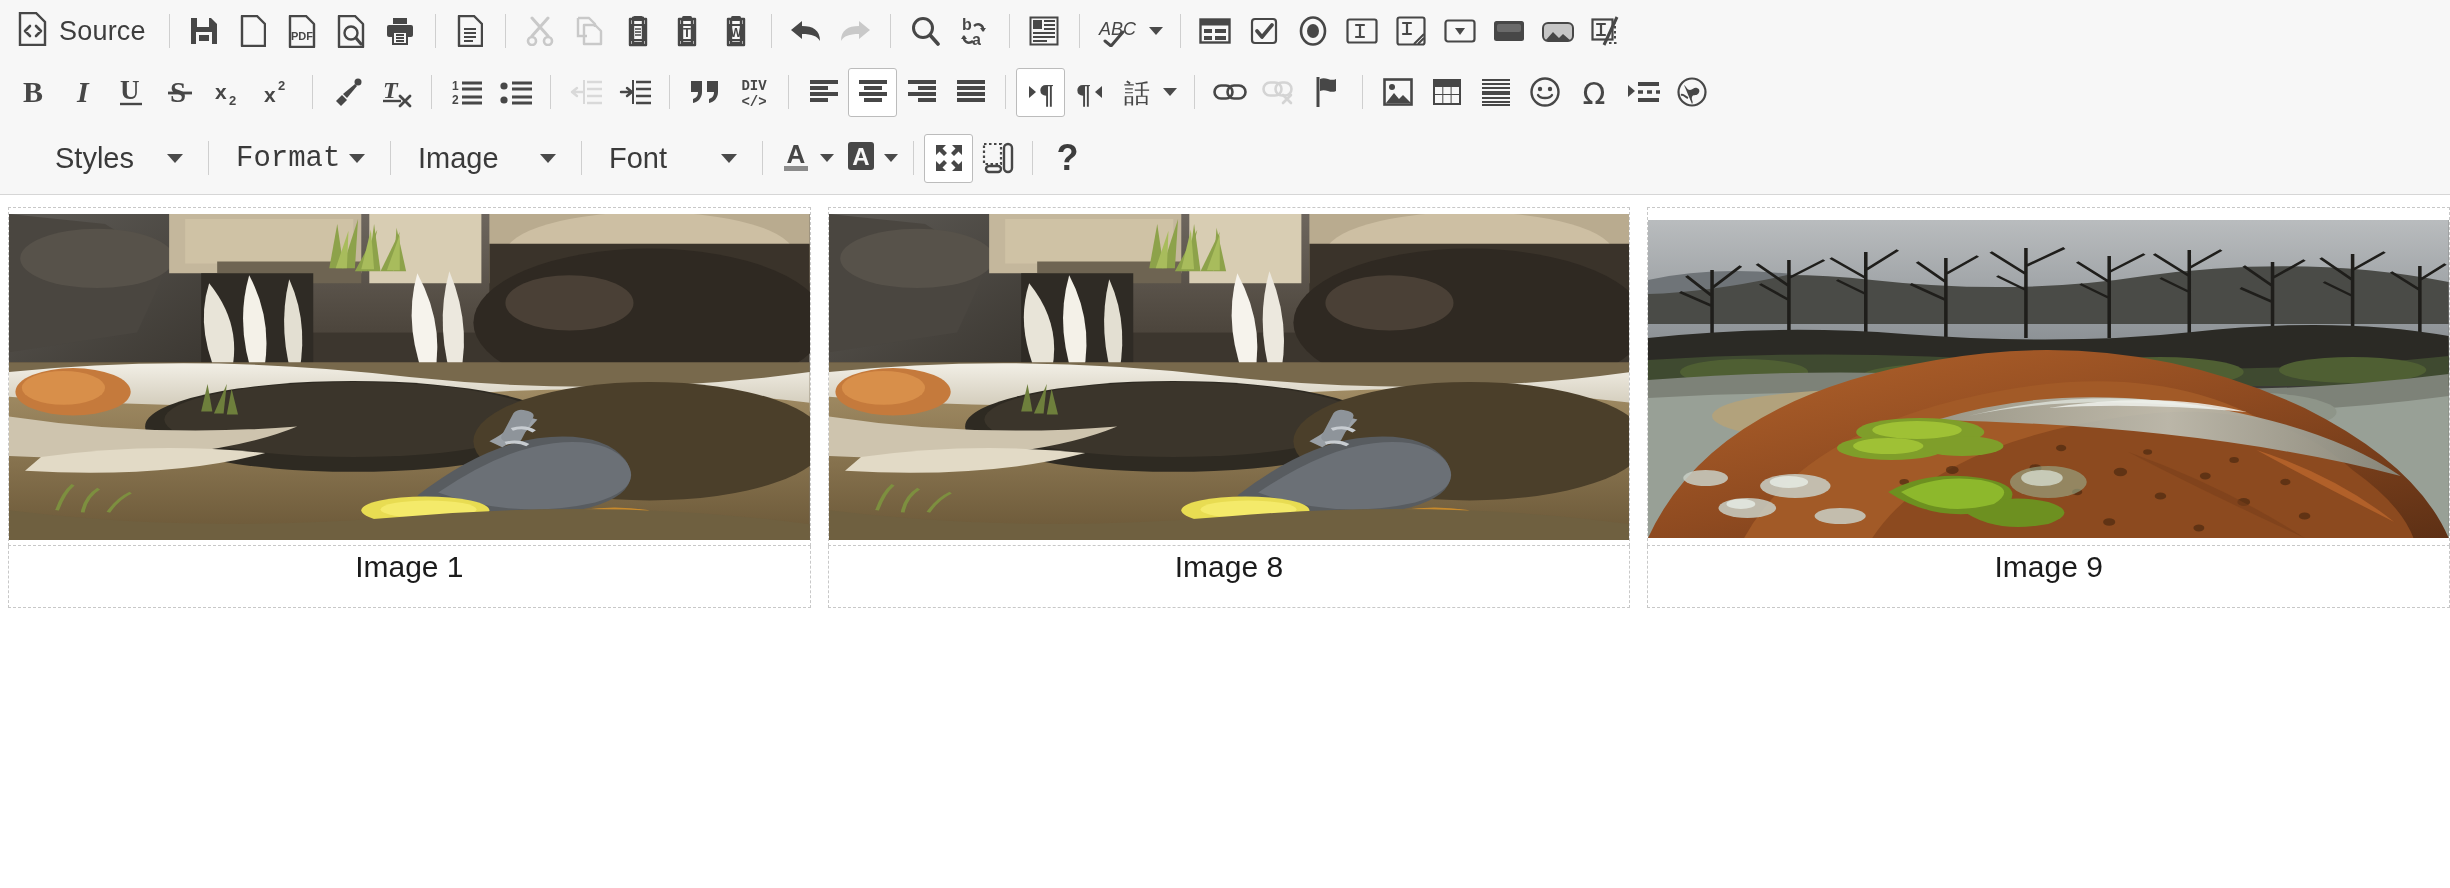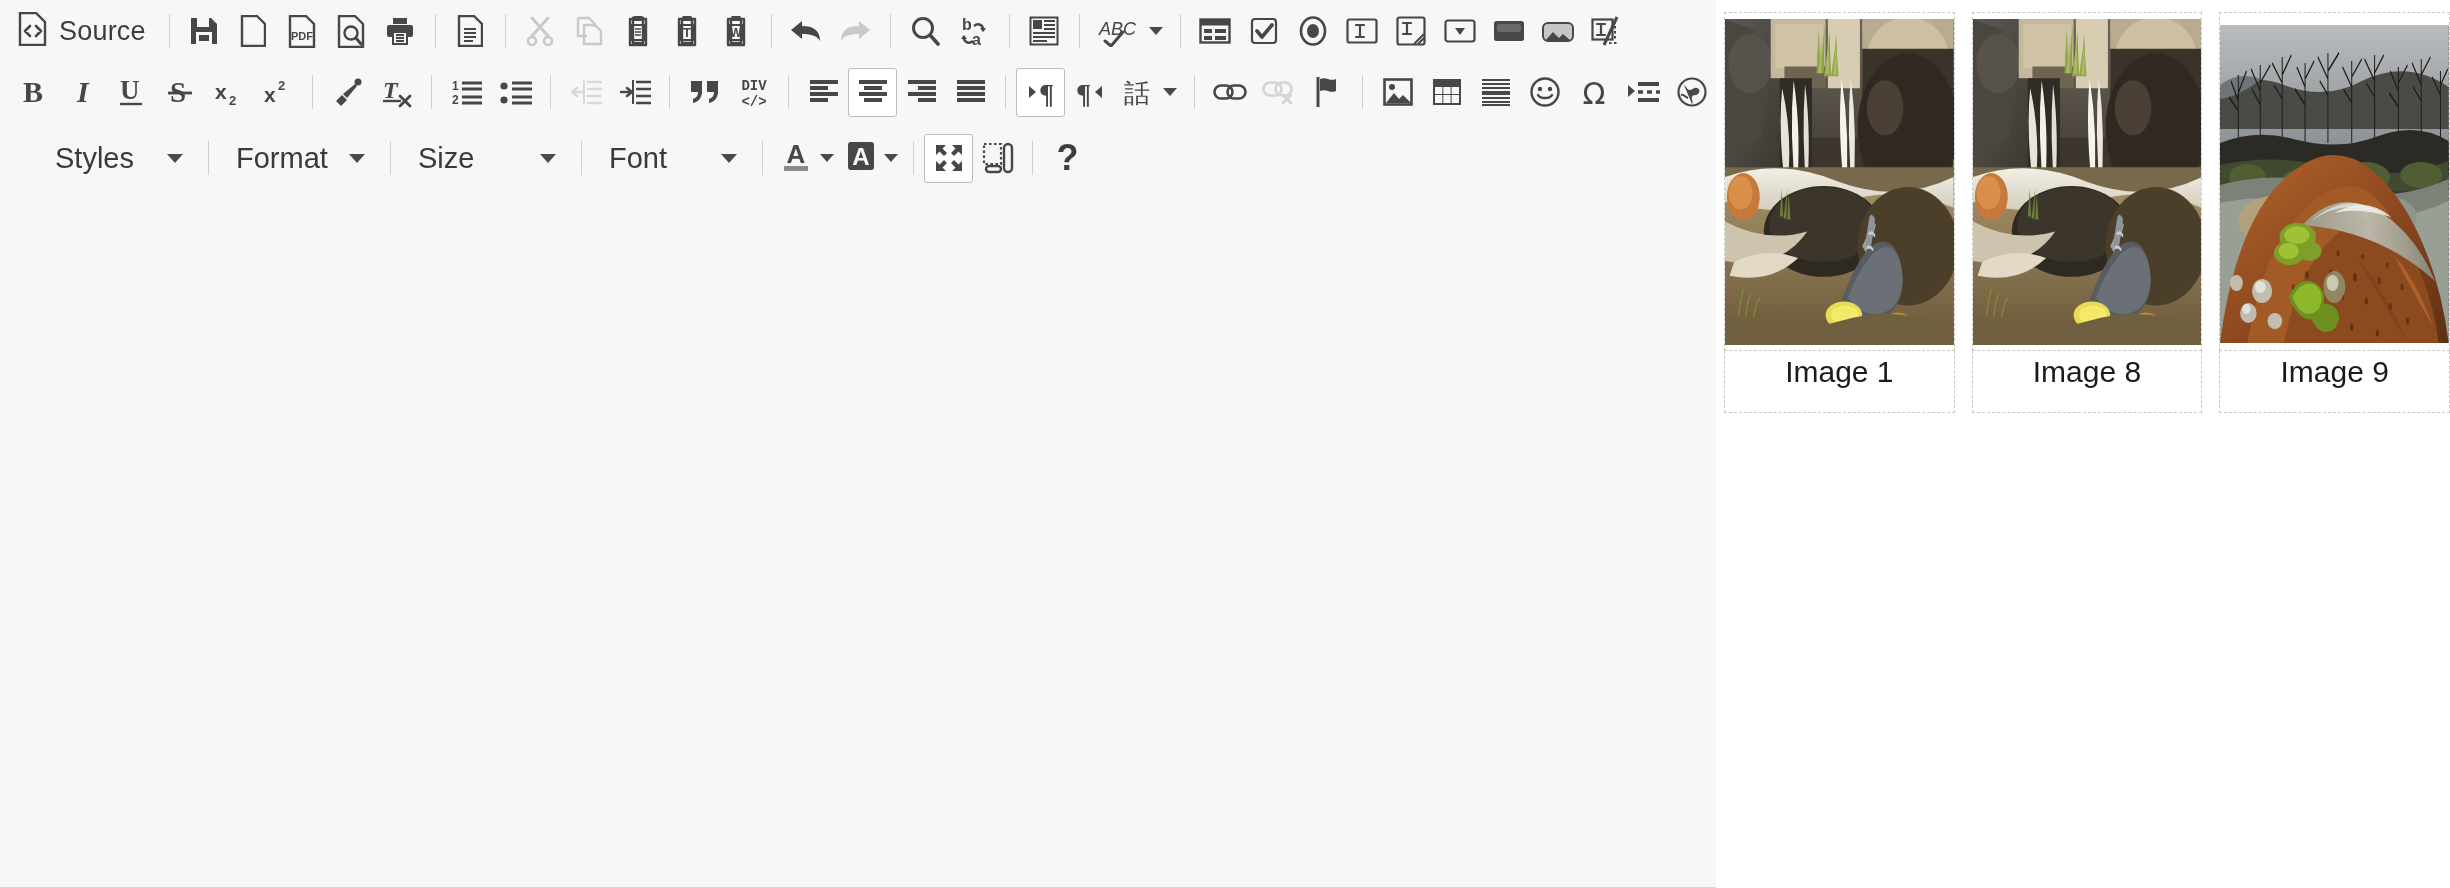--- a/index.html
+++ b/index.html
@@ -3,21 +3,21 @@
 <meta charset="utf-8">
 <style>
   * { box-sizing: border-box; }
   html, body {
     margin: 0; padding: 0;
     width: 2450px; height: 888px;
     overflow: hidden;
     background: #ffffff;
     font-family: "Liberation Sans", sans-serif;
   }
-  #app { width: 2450px; height: 888px; position: relative; display: flex; }
+  #app { width: 2450px; height: 748px; position: relative; display: flex; flex-direction: column; }
 
   
   .toolbar {
     background: #f7f7f7;
     border-bottom: 1px solid #d6d6d6;
     padding: 0;
     flex: 0 0 auto;
   }
   .tb-row {
     display: flex;
@@ -81,21 +81,21 @@
   .combo {
     display: inline-flex; align-items: center; justify-content: space-between;
     height: 52px;
     cursor: pointer;
     border: 1px solid transparent;
     border-radius: 3px;
     padding: 0 14px 0 16px;
   }
   .combo .lbl { font-size: 29px; color: #3a3a3a; }
   .combo.w-styles { width: 160px; }
-  .combo.w-format { width: 161px; }
+  .combo.w-format { width: 161px; font-family: Liberation Mono, monospace; }
   .combo.w-font   { width: 170px; }
   .combo.w-size   { width: 160px; }
 
   .color-btn {
     display: inline-flex; align-items: center;
     height: 49px; cursor: pointer;
     border: 1px solid transparent; border-radius: 3px;
     padding: 0 4px 0 6px;
   }
 
@@ -599,21 +599,21 @@
       </div>
       <div class="sep"></div>
 
       <div class="combo w-format">
         <span class="lbl">Format</span>
         <span class="caret"></span>
       </div>
       <div class="sep"></div>
 
       <div class="combo w-font">
-        <span class="lbl">Size</span>
+        <span class="lbl">Image</span>
         <span class="caret"></span>
       </div>
       <div class="sep"></div>
 
       <div class="combo w-size">
         <span class="lbl">Font</span>
         <span class="caret"></span>
       </div>
       <div class="sep"></div>
 

